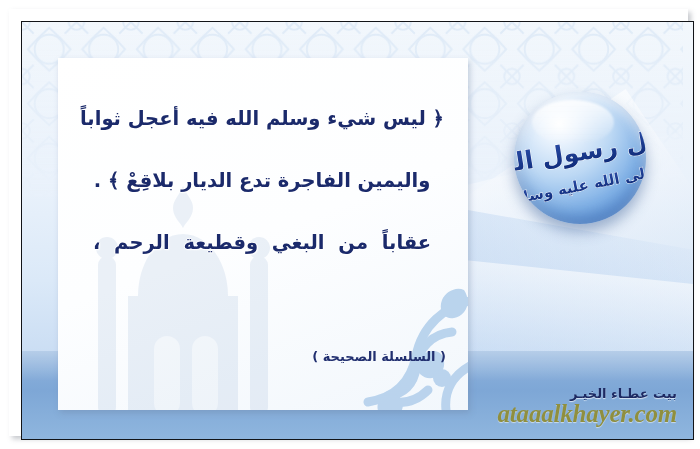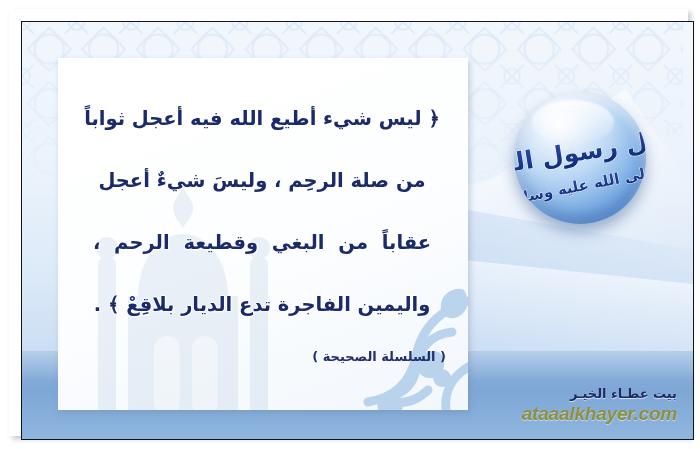--- a/index.html
+++ b/index.html
@@ -148,22 +148,22 @@
     position:absolute;right:16px;bottom:14px;
     text-align:right;direction:rtl;
   }
   .sig-ar{
     color:#1d2a63;font-size:13px;font-weight:bold;
     letter-spacing:1.5px;
     text-shadow:0 1px 1px rgba(255,255,255,.7);
     line-height:19px;
   }
   .sig-url{
-    color:#8f8f3f;font-size:19px;font-weight:bold;font-style:italic;
-    direction:ltr;font-family:Liberation Sans, sans-serif;
+    color:#8f8f3f;font-size:25px;font-weight:bold;font-style:italic;
+    direction:ltr;font-family:Liberation Serif, serif;
     letter-spacing:-.2px;line-height:22px;
     text-shadow:0 1px 1px rgba(255,255,255,.55);
   }
 </style>
 </head>
 <body>
 
 <div class="card">
   <div class="mat">
     <div class="frame">
@@ -227,24 +227,23 @@
           <g fill="#b4d0ec">
             <path d="M96 86 c14-10 26-4 24 10 -2 12-16 16-24 8 -6-6-6-14 0-18Z"></path>
             <path d="M140 20 c8 12 2 26-10 28 -10 2-16-8-12-18 3-8 14-14 22-10Z"></path>
             <path d="M60 126 c12-6 22 2 18 14 -4 10-16 12-22 4 -5-6-2-14 4-18Z"></path>
             <circle cx="118" cy="108" r="9"></circle>
             <circle cx="82" cy="114" r="6"></circle>
           </g>
         </svg>
 
         <div class="quote-text">
-          <span class="qline">﴿ ليس شيء أطيع الله فيه أعجل ثواباً</span>
-          <span class="qline">من صلة الرحِم ، وليسَ شيءٌ أعجل</span>
+          <span class="qline">﴿ ليس شيء وسلم الله فيه أعجل ثواباً</span>
+          <span class="qline tight">واليمين الفاجرة تدع الديار بلاقِعْ ﴾ .</span>
           <span class="qline spread">عقاباً  من  البغي  وقطيعة  الرحم  ،</span>
-          <span class="qline tight">واليمين الفاجرة تدع الديار بلاقِعْ ﴾ .</span>
         </div>
 
         <div class="source">( السلسلة الصحيحة )</div>
       </div>
 
       <div class="badge">
         <svg class="badge-calligraphy" viewBox="0 0 132 132" aria-hidden="true">
           <defs>
             <linearGradient id="calInk" x1="0" y1="0" x2="0" y2="1">
               <stop offset="0" stop-color="#2b4da8"></stop>

